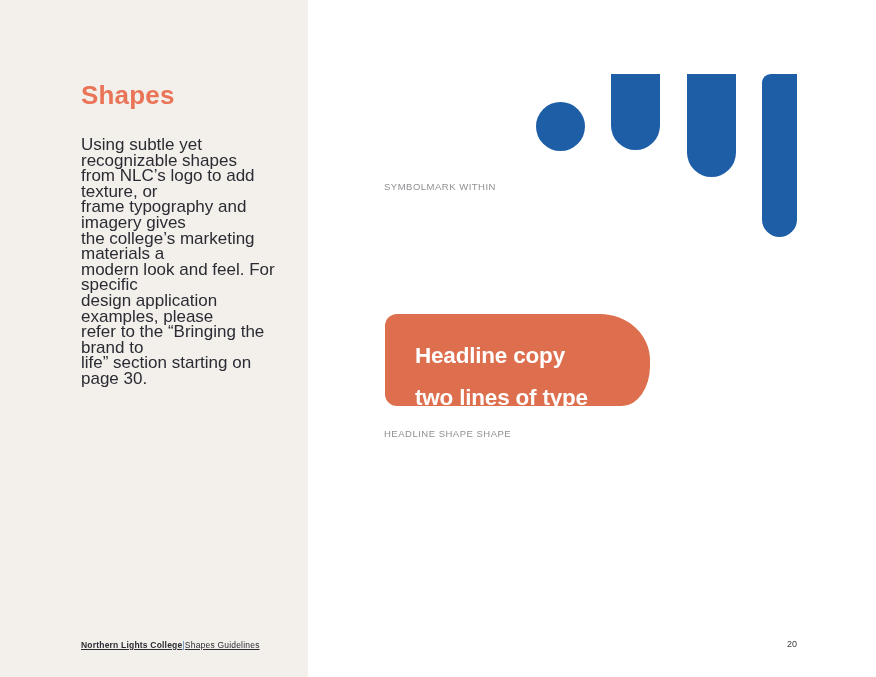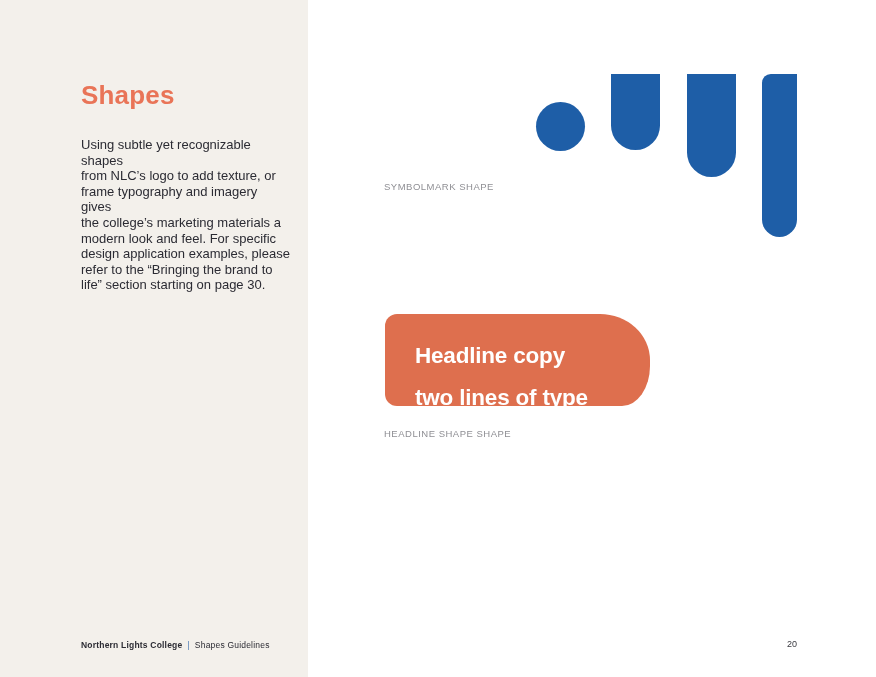--- a/index.html
+++ b/index.html
@@ -21,27 +21,27 @@
     position:absolute;left:0;top:0;width:308px;height:677px;
     background:var(--sidebar-bg);
   }
   .page-title{
     position:absolute;left:81px;top:80px;
     font-size:26px;font-weight:600;letter-spacing:.2px;
     color:var(--heading-coral);
   }
   .intro-copy{
     position:absolute;left:81px;top:137px;width:210px;
-    font-size:13px;line-height:15.6px;color:var(--body-ink);
+    font-size:17px;line-height:15.6px;color:var(--body-ink);
     white-space:pre-line;
   }
   .footer{
     position:absolute;left:81px;top:640px;
     font-size:8.5px;color:var(--body-ink);letter-spacing:.2px;
-    display:flex;align-items:flex-start;gap:5px;
+    display:flex;align-items:flex-start;text-decoration:underline;
   }
   .footer .college{font-weight:700;}
   .footer .sep{color:#4a7ab5;font-weight:400;}
   .main{position:absolute;left:308px;top:0;width:568px;height:677px;}
   
   .shape{position:absolute;background:var(--brand-blue);}
   .sm-circle{left:536px;top:102px;width:49px;height:49px;border-radius:50%;}
   .sm-bar-short{left:611px;top:74px;width:49px;height:76px;border-radius:0 0 25px 25px;}
   .sm-bar-medium{left:687px;top:74px;width:49px;height:103px;border-radius:0 0 25px 25px;}
   .sm-bar-tall{left:762px;top:74px;width:35px;height:163px;border-radius:9px 0 18px 18px;}
@@ -96,21 +96,21 @@
     <span class="doc">Shapes Guidelines</span>
   </div>
 
   <div class="main"></div>
 
   <div class="shape sm-circle"></div>
   <div class="shape sm-bar-short"></div>
   <div class="shape sm-bar-medium"></div>
   <div class="shape sm-bar-tall"></div>
 
-  <div class="caption-label label-symbolmark">SYMBOLMARK SHAPE</div>
+  <div class="caption-label label-symbolmark">SYMBOLMARK WITHIN</div>
 
   <div class="headline-shape">
     <div class="headline-copy">Headline copy
 two lines of type</div>
   </div>
 
   <div class="caption-label label-headline">HEADLINE SHAPE SHAPE</div>
 
   <div class="page-number">20</div>
 

